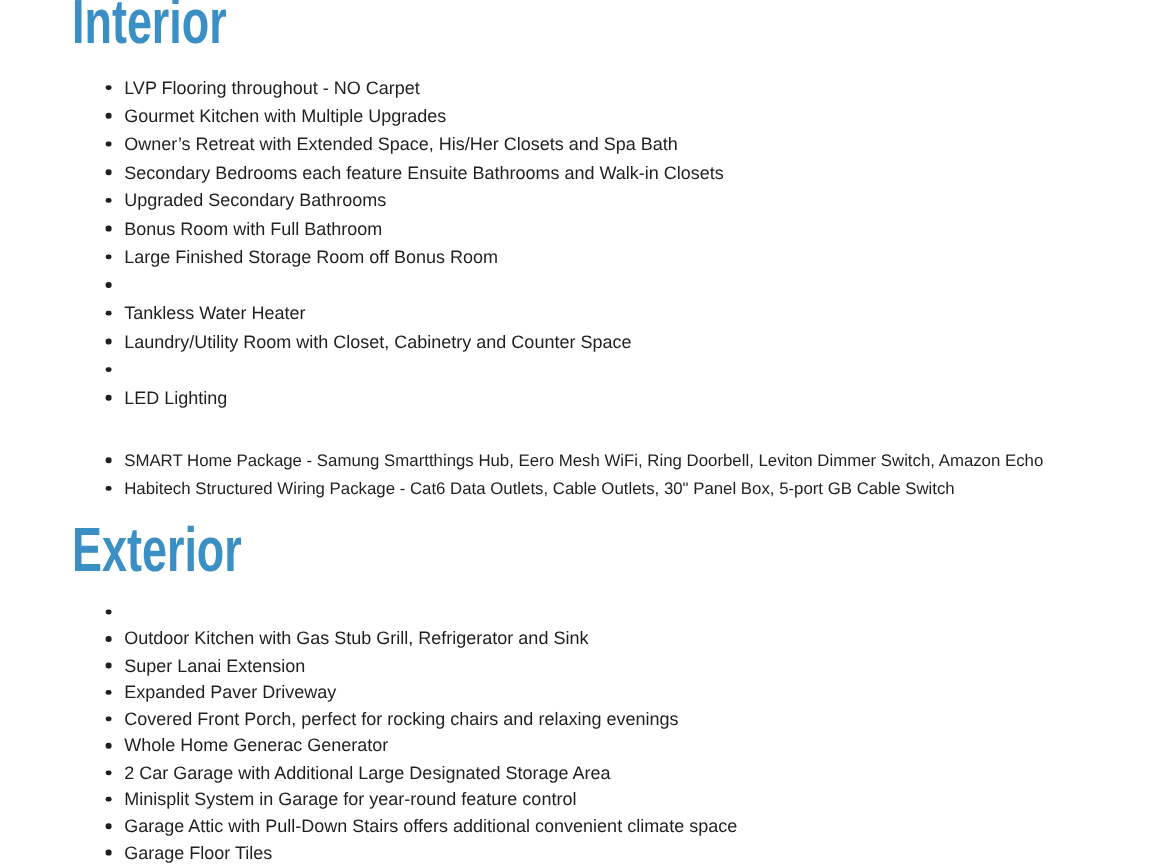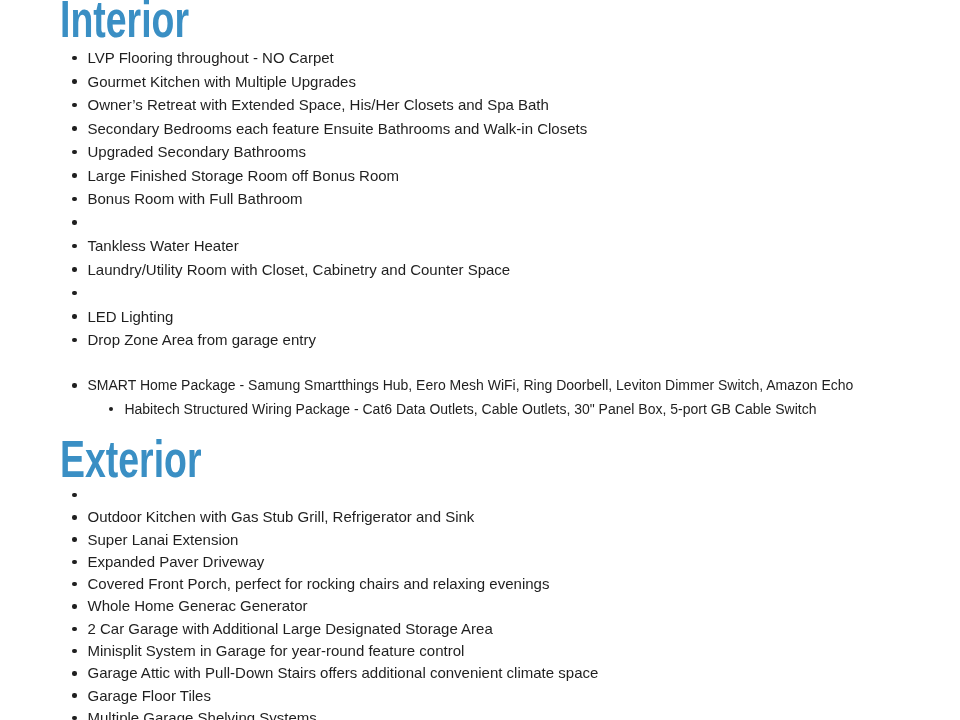--- a/index.html
+++ b/index.html
@@ -23,63 +23,62 @@
     transform: scaleX(0.72);
     transform-origin: left top;
     letter-spacing: 0;
   }
   #h-interior { top: -7px; }
   #h-exterior { top: 433px; }
 
   .bullets {
     position: absolute;
     left: 72px;
-    margin: 0;
+    margin: 16px;
     padding: 0;
     list-style: none;
     color: #1f1f1f;
   }
   .bullets li { white-space: nowrap; }
   .dot {
     display: inline-block;
     width: 4.5px;
     height: 4.5px;
     border-radius: 50%;
     background: #1f1f1f;
     vertical-align: middle;
     margin: -2px 11px 0 0;
   }
   #list-interior        { top: 46px;  font-size: 15px; }
   #list-interior li     { line-height: 23.5px; }
-  #list-interior-small  { top: 374px; font-size: 14px; text-align: center; }
+  #list-interior-small  { top: 356px; font-size: 14px; }
   #list-interior-small li { line-height: 23.5px; }
   #list-exterior        { top: 484px; font-size: 15px; }
   #list-exterior li     { line-height: 22.3px; }
 </style>
 </head>
 <body>
 
 <div class="page">
 
   <section>
     <h1 class="section-heading" id="h-interior">Interior</h1>
     <ul class="bullets" id="list-interior">
         <li><span class="dot"></span><span>LVP Flooring throughout - NO Carpet</span></li>
         <li><span class="dot"></span><span>Gourmet Kitchen with Multiple Upgrades</span></li>
         <li><span class="dot"></span><span>Owner’s Retreat with Extended Space, His/Her Closets and Spa Bath</span></li>
         <li><span class="dot"></span><span>Secondary Bedrooms each feature Ensuite Bathrooms and Walk-in Closets</span></li>
         <li><span class="dot"></span><span>Upgraded Secondary Bathrooms</span></li>
+        <li><span class="dot"></span><span>Bonus Room with Full Bathroom</span></li>
         <li><span class="dot"></span><span>Large Finished Storage Room off Bonus Room</span></li>
-        <li><span class="dot"></span><span>Bonus Room with Full Bathroom</span></li>
         <li><span class="dot"></span></li>
         <li><span class="dot"></span><span>Tankless Water Heater</span></li>
         <li><span class="dot"></span><span>Laundry/Utility Room with Closet, Cabinetry and Counter Space</span></li>
         <li><span class="dot"></span></li>
         <li><span class="dot"></span><span>LED Lighting</span></li>
-        <li><span class="dot"></span><span>Drop Zone Area from garage entry</span></li>
       </ul>
     <ul class="bullets" id="list-interior-small">
         <li><span class="dot"></span><span>SMART Home Package - Samung Smartthings Hub, Eero Mesh WiFi, Ring Doorbell, Leviton Dimmer Switch, Amazon Echo</span></li>
         <li><span class="dot"></span><span>Habitech Structured Wiring Package - Cat6 Data Outlets, Cable Outlets, 30" Panel Box, 5-port GB Cable Switch</span></li>
       </ul>
   </section>
 
   <section>
     <h1 class="section-heading" id="h-exterior">Exterior</h1>
     <ul class="bullets" id="list-exterior">

